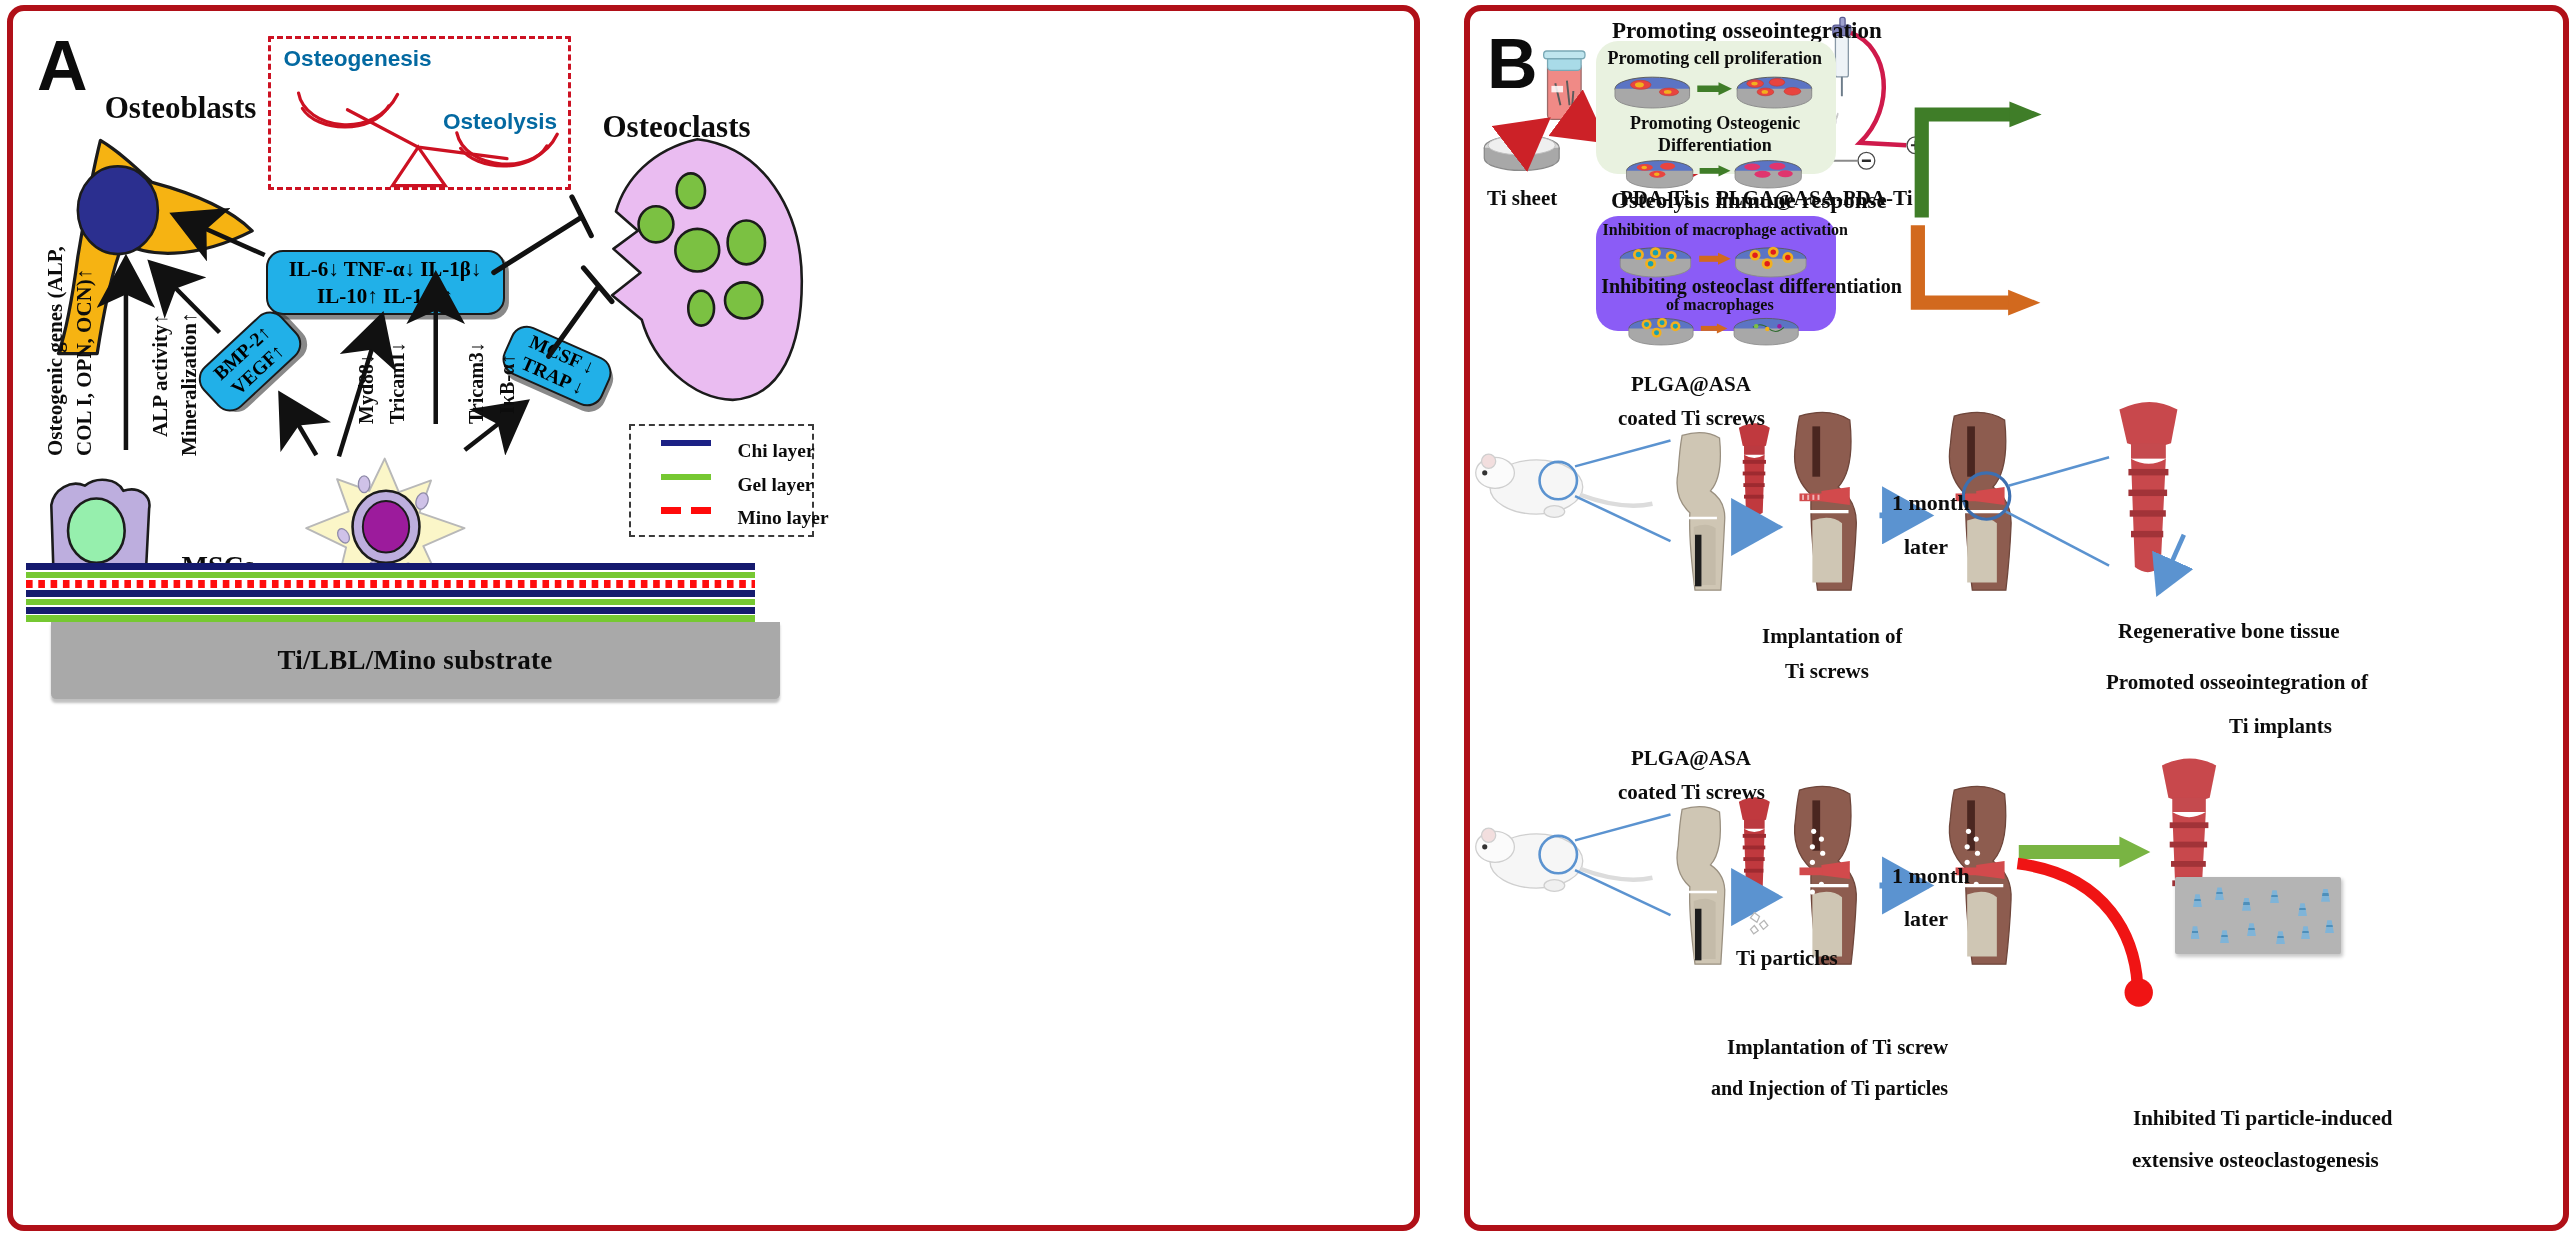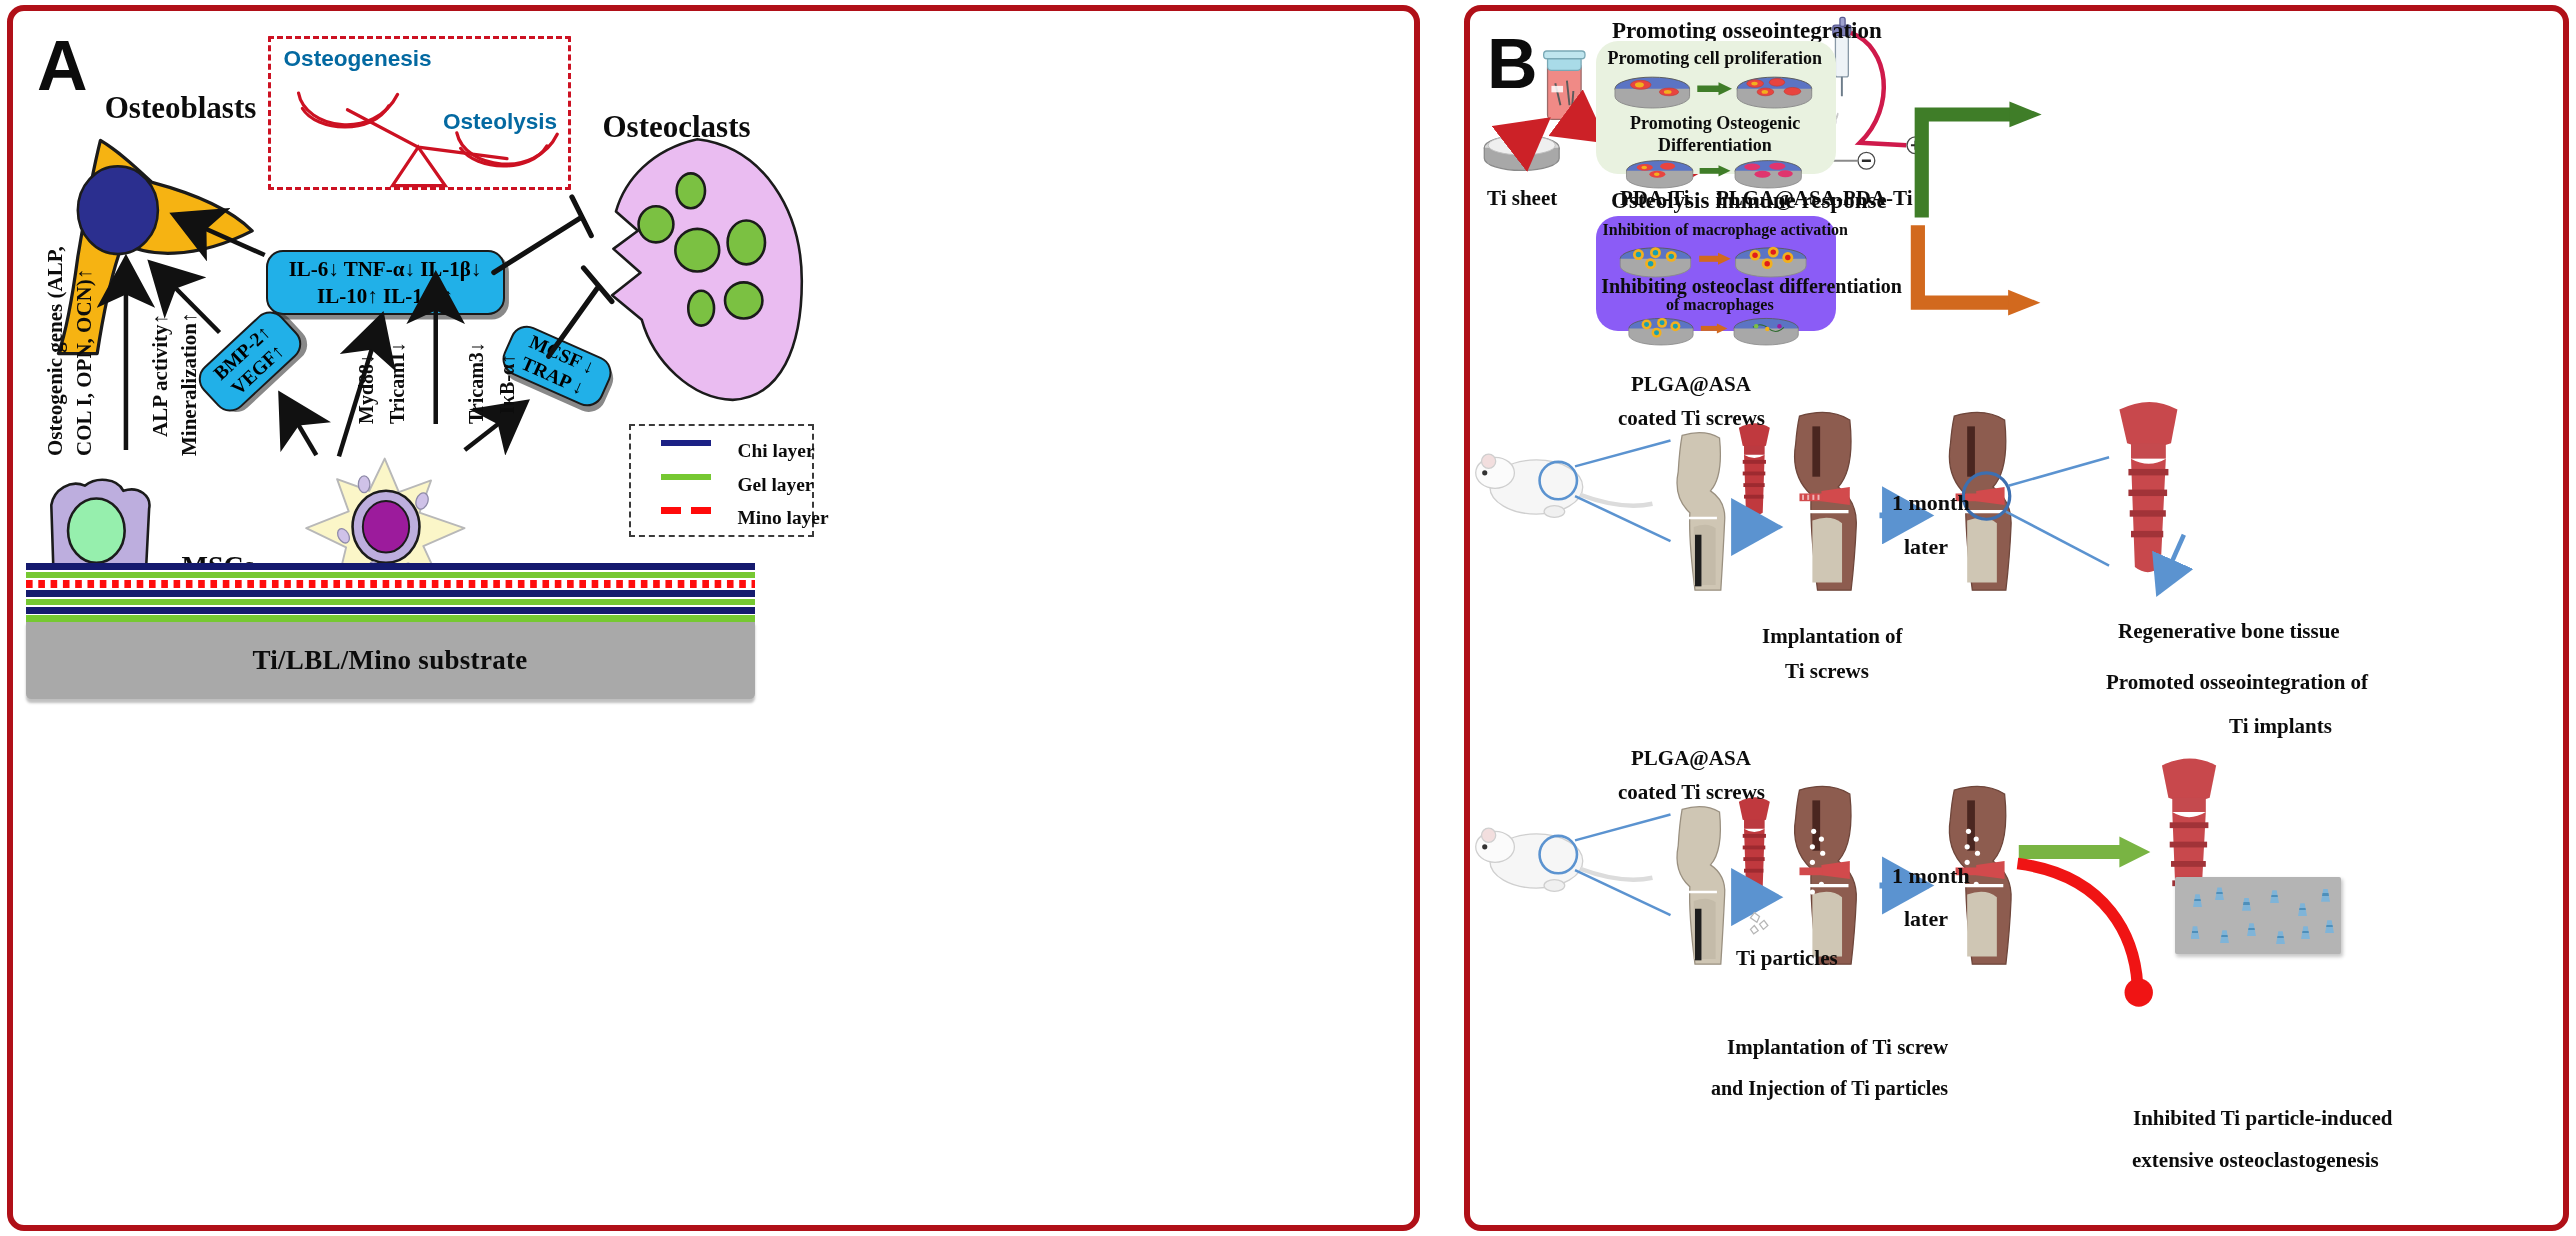--- a/index.html
+++ b/index.html
@@ -71,20 +71,21 @@
   .layer.navy  { height:6.5px; background:#151a6e; }
   .layer.green { height:6.5px; background:#76c832; }
   .layer.gap   { height:1.9px;  background:#fff; }
   .layer.mino  { height:8.4px;
       background-image:linear-gradient(to right,#ff0d0d 0 7px,#fff 7px 12.3px);
       background-size:12.3px 100%; }
   #substrate-block {
     width:100%; height:77px; background:#a9a9a9; border-bottom-left-radius:5.2px;
     border-bottom-right-radius:5.2px; display:flex; align-items:center; justify-content:center;
     box-shadow:0 3.2px 2.6px rgba(0,0,0,.25);
+    margin-left:25px;
   }
   #substrate-block span { font-size:27px; font-weight:bold; color:#0c0c0c;
       font-family:"Liberation Serif", serif; letter-spacing:0.3px; }
 
   
   .cellbox { position:absolute; }
 
   
   .sectionbox { position:absolute; border-radius:22px; }
   #green-section { left:126px; top:30px; width:240px; height:133px; background:#e9f2e0; }

